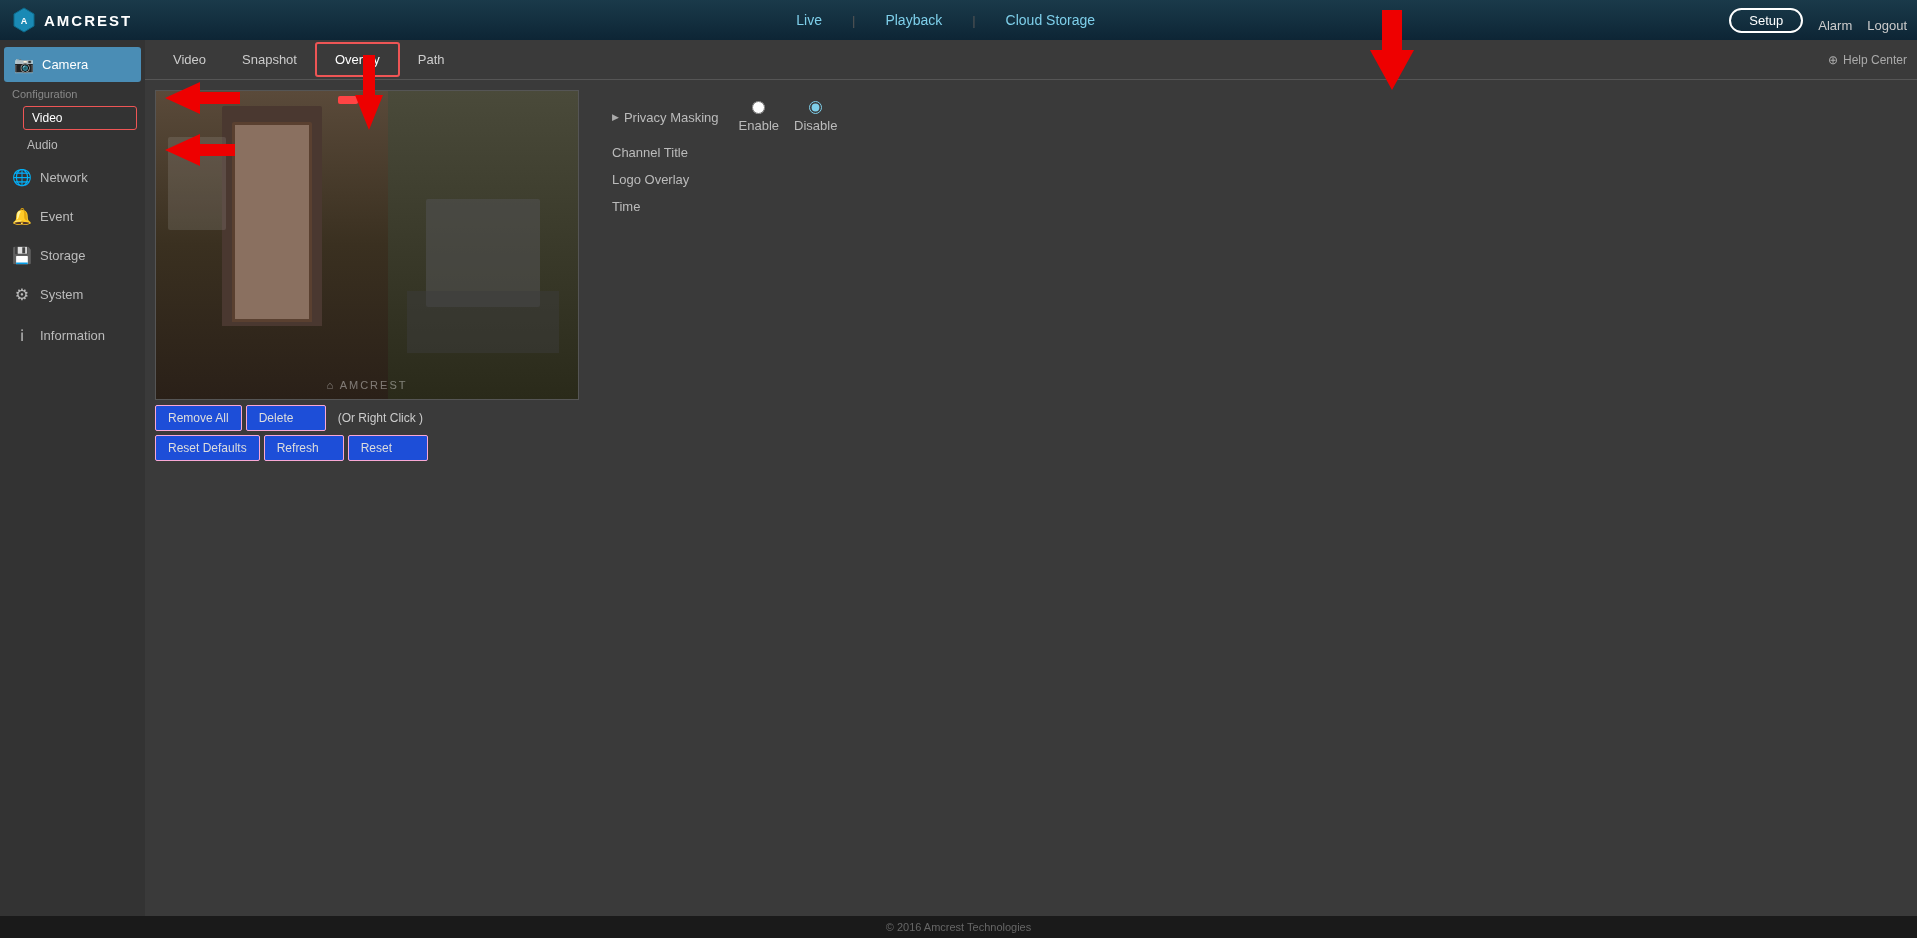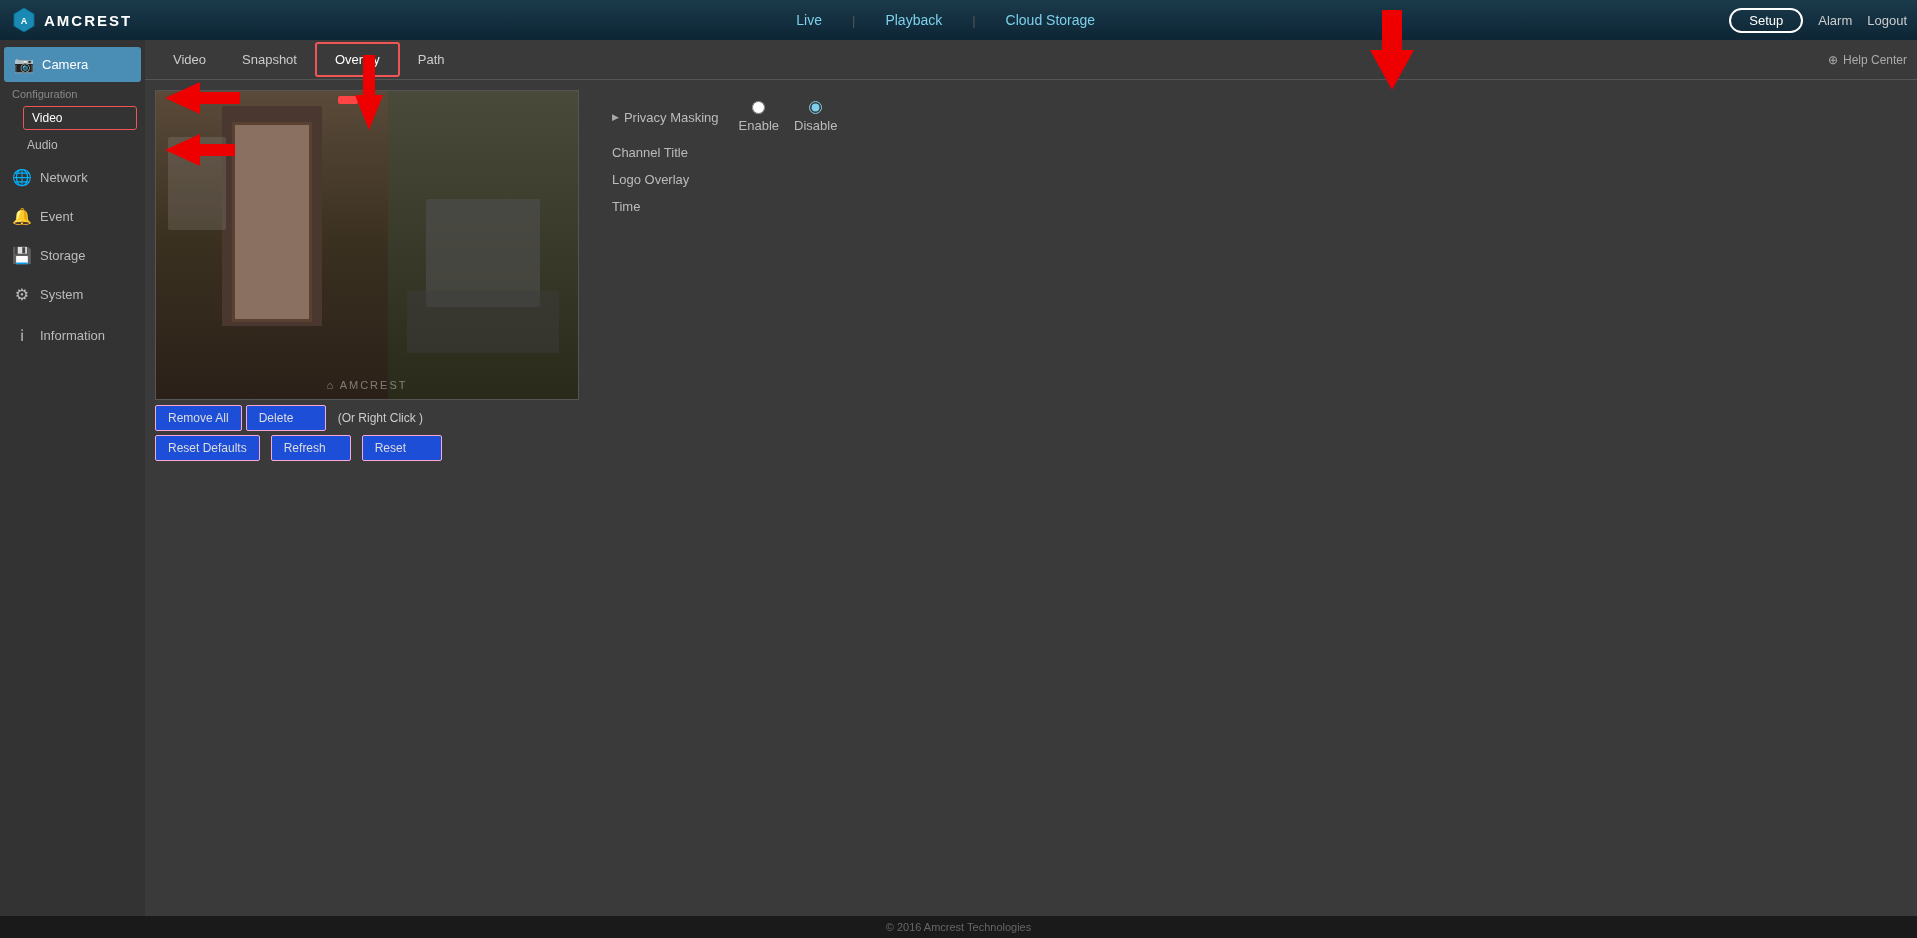--- a/index.html
+++ b/index.html
@@ -40,21 +40,21 @@
     .nav-link {
       color: #7ecfea;
       font-size: 14px;
       cursor: pointer;
       padding: 0 10px;
     }
     .nav-link.active { color: #7ecfea; }
     .nav-separator { color: #555; }
     .nav-right {
       display: flex;
-      align-items: center;
+      align-items: flex-end;
       gap: 15px;
     }
     .btn-setup {
       border: 2px solid #fff;
       border-radius: 14px;
       background: transparent;
       color: #fff;
       padding: 3px 18px;
       font-size: 13px;
       cursor: pointer;
@@ -436,21 +436,21 @@
           </div>
           <div class="amcrest-watermark" style="width:100%;text-align:center;bottom:8px;position:absolute;color:rgba(255,255,255,0.4);font-size:11px;letter-spacing:2px;">⌂ AMCREST</div>
         </div>
 
         <div class="action-rows">
           <div class="row" style="display:flex;gap:4px;align-items:center;">
             <button class="btn-action">Remove All</button>
             <button class="btn-action">Delete</button>
             <span class="btn-text-plain">(Or Right Click )</span>
           </div>
-          <div class="row" style="display:flex;gap:11px;">
+          <div class="row" style="display:flex;gap:4px;">
             <button class="btn-action">Reset Defaults</button>
             <button class="btn-action">Refresh</button>
             <button class="btn-action">Reset</button>
           </div>
         </div>
       </div>
 
       <div class="overlay-panel">
 
         <div class="privacy-row">

